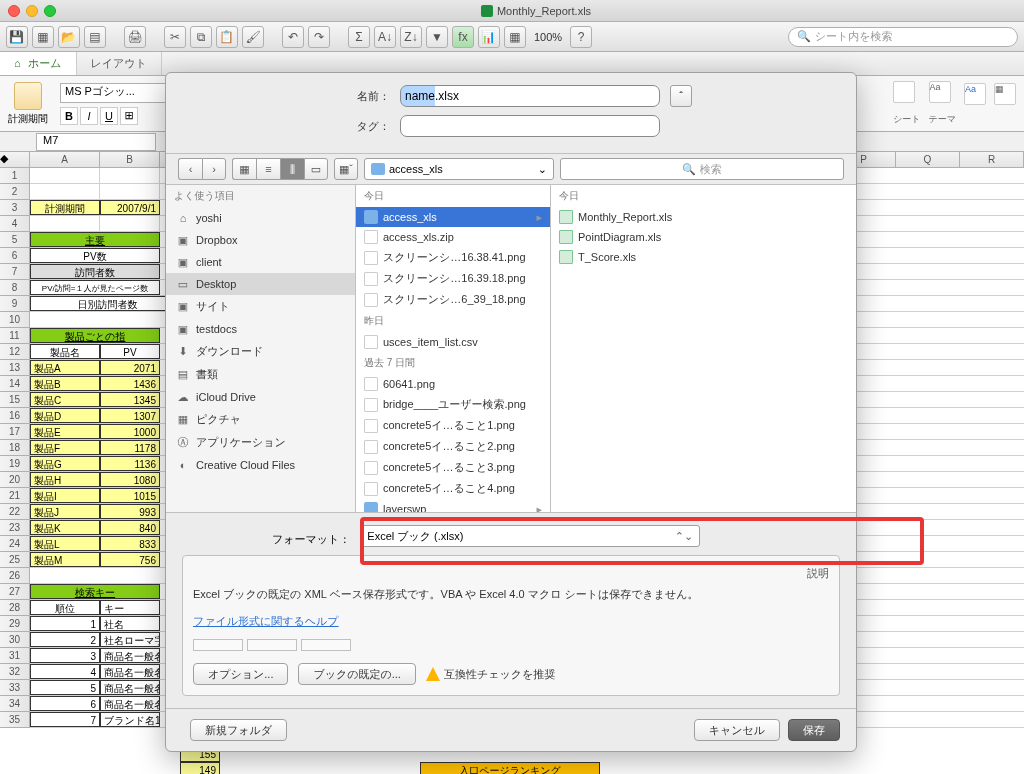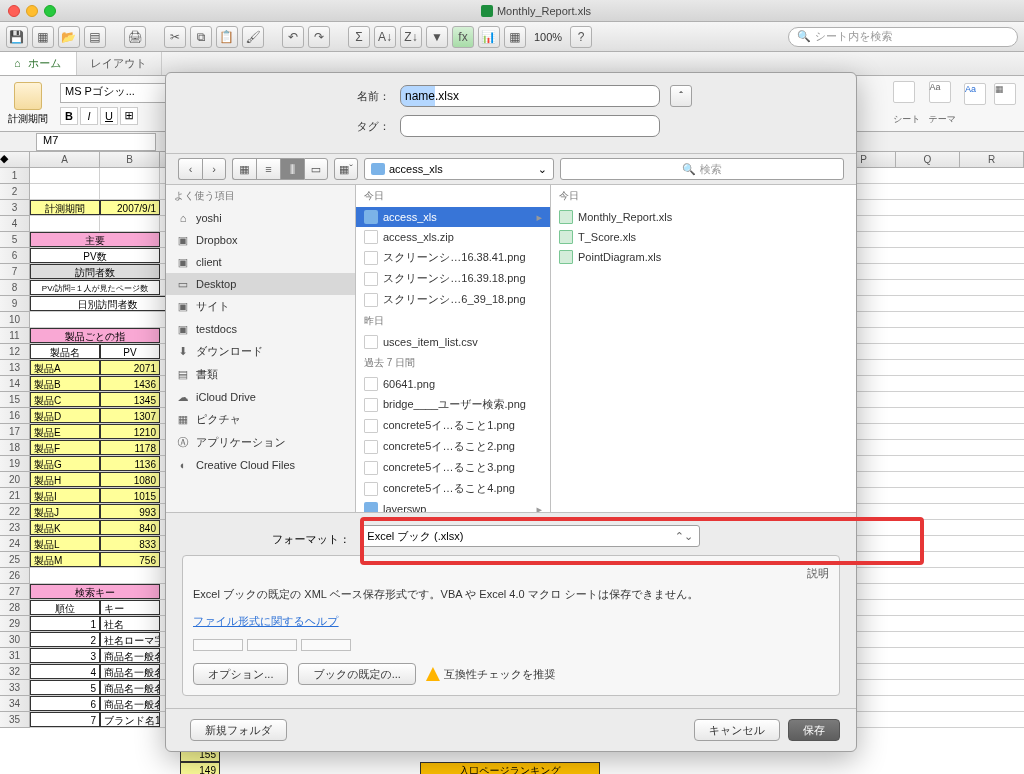--- a/index.html
+++ b/index.html
@@ -47,21 +47,21 @@
 
 .rowhdrs-and-cells { display: flex; }
 .rowhdrs { width: 30px; background: linear-gradient(90deg,#f4f4f4,#e4e4e4); }
 .rh { height: 16px; border-bottom: 1px solid #b0b0b0; border-right: 1px solid #b0b0b0; text-align: center; color: #555; font-size: 10px; line-height: 16px; }
 
 .cells { flex: 1; position: relative; }
 .crow { display: flex; height: 16px; border-bottom: 1px solid #d0d0d0; }
 .cell { border-right: 1px solid #d0d0d0; padding: 0 3px; font-size: 10px; line-height: 16px; white-space: nowrap; overflow: hidden; }
 .c-a { width: 70px; } .c-b { width: 60px; text-align: right; }
 .yellow { background: #ffff99; }
-.orange { background: #f9a8d4; }
+.orange { background: #84cc16; text-decoration: underline; }
 .bordered { border: 1px solid #333 !important; }
 .center { text-align: center; }
 
 
 .dialog { position: absolute; top: 72px; left: 165px; width: 692px; height: 680px; background: #ececec; border: 1px solid #a0a0a0; border-radius: 6px; box-shadow: 0 8px 30px rgba(0,0,0,0.3); display: flex; flex-direction: column; }
 .dlg-top { padding: 12px 20px 8px; }
 .dlg-field-row { display: flex; align-items: center; gap: 10px; margin-bottom: 8px; justify-content: center; }
 .dlg-label { width: 60px; text-align: right; color: #333; }
 .dlg-input { width: 260px; height: 22px; border: 1px solid #8a8a8a; background: #fff; padding: 0 4px; border-radius: 7px; font-size: 12px; }
 .expand-btn { width: 22px; height: 22px; border: 1px solid #a0a0a0; background: linear-gradient(#fff,#e8e8e8); border-radius: 3px; display: flex; align-items: center; justify-content: center; }
@@ -316,21 +316,21 @@
           <div class="crow">
             <div class="cell c-a yellow bordered">製品C</div>
             <div class="cell c-b yellow bordered">1345</div>
           </div>
           <div class="crow">
             <div class="cell c-a yellow bordered">製品D</div>
             <div class="cell c-b yellow bordered">1307</div>
           </div>
           <div class="crow">
             <div class="cell c-a yellow bordered">製品E</div>
-            <div class="cell c-b yellow bordered">1210</div>
+            <div class="cell c-b yellow bordered">1000</div>
           </div>
           <div class="crow">
             <div class="cell c-a yellow bordered">製品F</div>
             <div class="cell c-b yellow bordered">1178</div>
           </div>
           <div class="crow">
             <div class="cell c-a yellow bordered">製品G</div>
             <div class="cell c-b yellow bordered">1136</div>
           </div>
           <div class="crow">
@@ -563,25 +563,25 @@
     </div>
     <div class="col2">
       <div class="col-hdr">今日</div>
       <div id="c2items">
           <div class="file-item">
             <span class="fi-icon fi-xls"></span>
             <span>Monthly_Report.xls</span>
           </div>
           <div class="file-item">
             <span class="fi-icon fi-xls"></span>
+            <span>PointDiagram.xls</span>
+          </div>
+          <div class="file-item">
+            <span class="fi-icon fi-xls"></span>
             <span>T_Score.xls</span>
-          </div>
-          <div class="file-item">
-            <span class="fi-icon fi-xls"></span>
-            <span>PointDiagram.xls</span>
           </div>
         </div>
     </div>
   </div>
 
   <div class="format-section">
     <div class="format-highlight"></div>
     <div class="format-row">
       <span>フォーマット：</span>
       <div class="format-sel">

